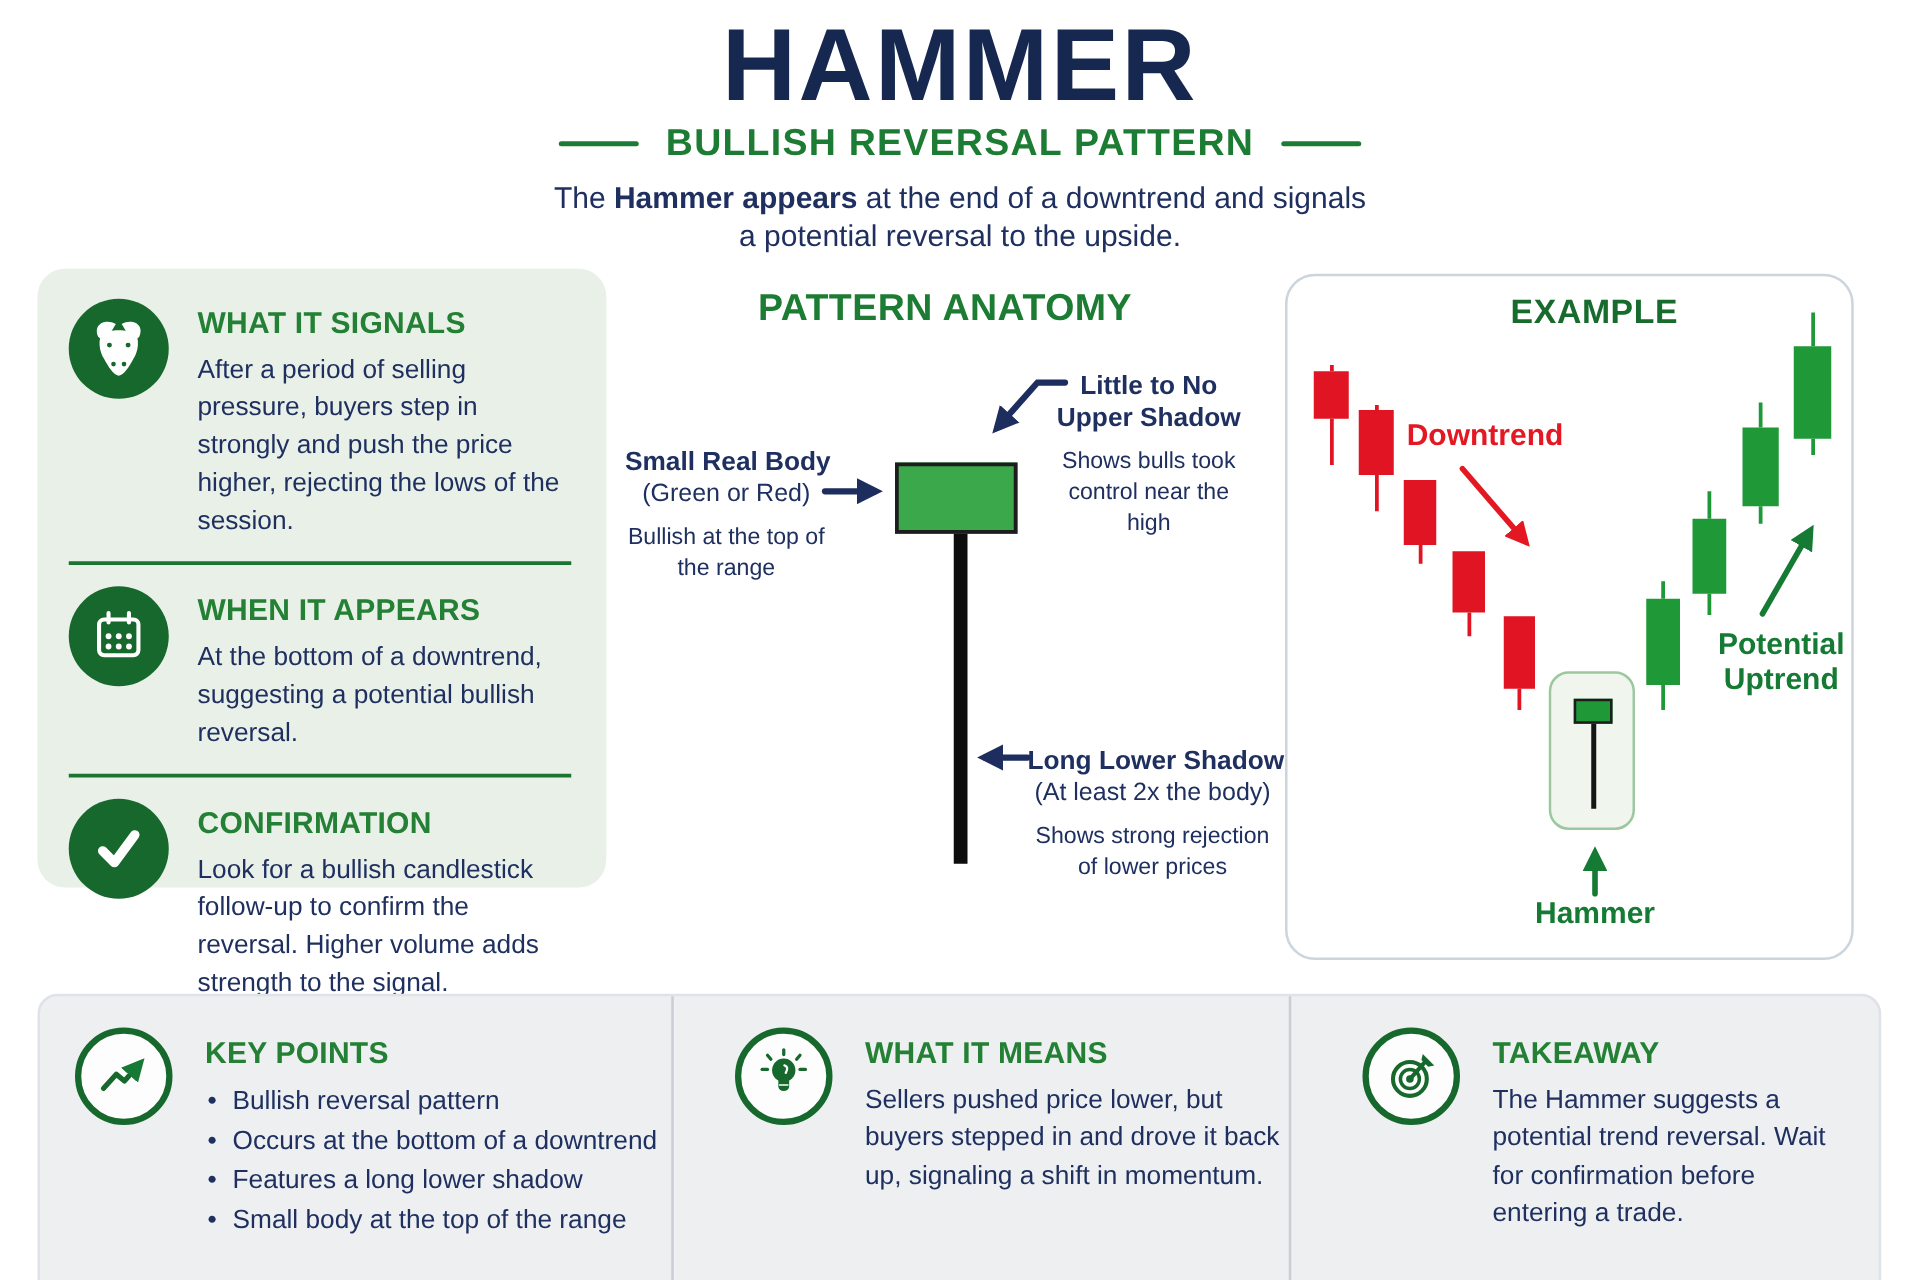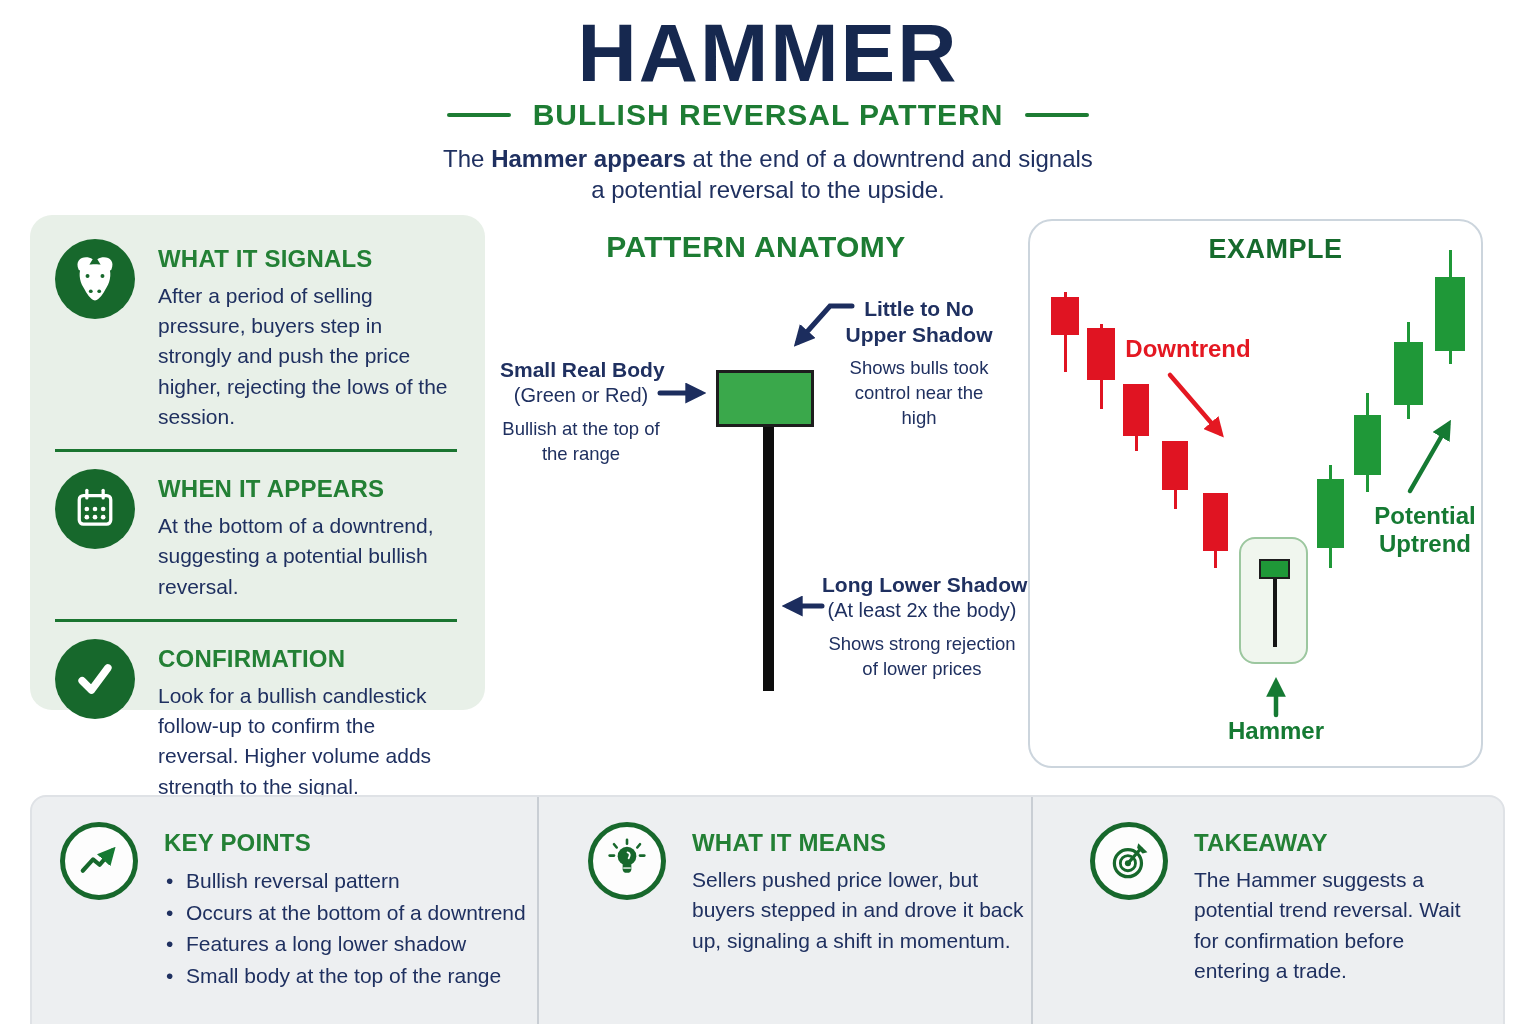--- a/index.html
+++ b/index.html
@@ -33,21 +33,21 @@
   .an-candle-body { position:absolute; left:716px; top:370px; width:98px; height:57px;
     background:#3aa84b; border:3px solid #1d1d1d; }
   .an-candle-wick { position:absolute; left:763px; top:425px; width:11px; height:266px; background:#0d0d0d; }
   .an-label { position:absolute; text-align:center; color:#1f3060; }
   .an-label .b { font-size:21px; font-weight:700; line-height:1.22; white-space:nowrap; }
   .an-label .b.wrap { white-space:normal; }
   .an-label .sub { font-size:20px; line-height:1.25; }
   .an-label .note { font-size:18.5px; line-height:1.35; margin-top:9px; }
   .lbl-small-body { left:500px; top:357px; width:162px; }
   .lbl-upper { left:843px; top:296px; width:152px; }
-  .lbl-lower { left:822px; top:572px; width:200px; }
+  .lbl-lower { left:822px; top:596px; width:200px; }
   .arrow-svg { position:absolute; overflow:visible; }
 
   
   .example-panel { position:absolute; left:1028px; top:219px; width:455px; height:549px;
     background:#ffffff; border:2px solid #ccd5dd; border-radius:24px; }
   .example-title { position:absolute; left:0; top:13px; width:100%; text-align:center;
     font-size:27px; font-weight:700; color:#166b2d; letter-spacing:.5px;margin-left:20px; }
   .hammer-box { position:absolute; left:209px; top:316px; width:69px; height:127px;
     background:#f0f6ee; border:2px solid #9cc79f; border-radius:16px; }
   .candle-body { position:absolute; }

